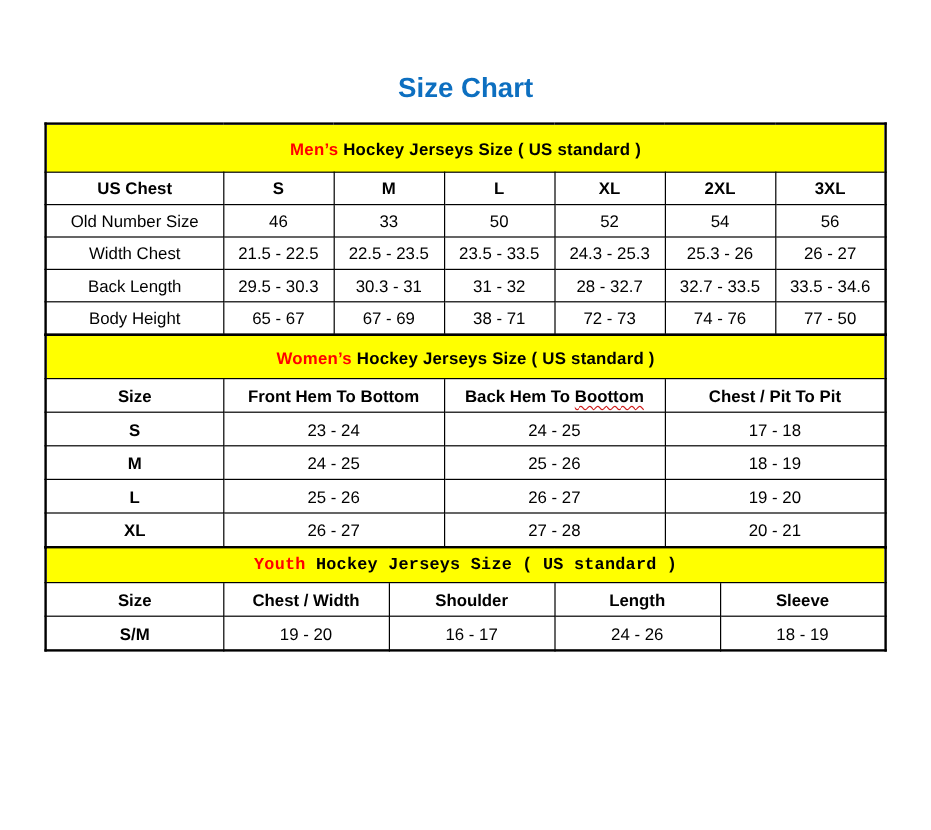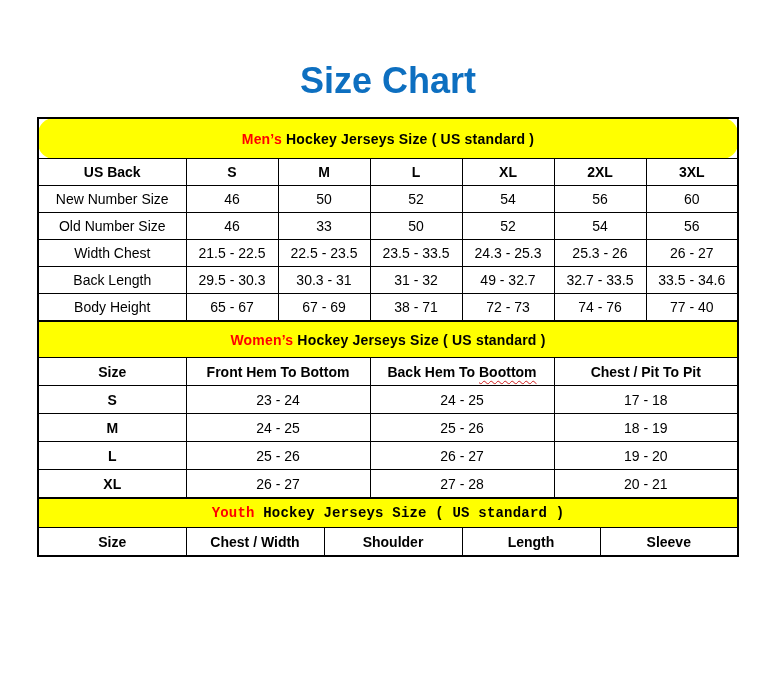--- a/index.html
+++ b/index.html
@@ -6,21 +6,21 @@
     margin: 0; padding: 0;
     width: 776px; height: 692px;
     background: #ffffff;
     font-family: "Liberation Sans", sans-serif;
     color: #000;
     overflow: hidden;
   }
   .title {
     margin: 60px 0 0 0;
     text-align: center;
-    font-size: 36px;
+    font-size: 23px;
     font-weight: 700;
     color: var(--title-blue, #0d6fc0);
   }
   .tables {
     width: 702px;
     margin: 15px auto 0 auto;
   }
   table.chart {
     border-collapse: collapse;
     table-layout: fixed;
@@ -36,21 +36,21 @@
     padding: 0 2px;
     overflow: hidden;
     white-space: nowrap;
   }
   td.banner-cell {
     background: var(--banner-yellow, #ffff00);
     font-weight: 700;
     font-size: 17px;
     letter-spacing: 0.2px;
   }
-  .sec-mens   td.banner-cell { height: 39px; border-radius: 16px; }
+  .sec-mens   td.banner-cell { height: 39px; }
   .sec-womens td.banner-cell { height: 35px; }
   .sec-youth  td.banner-cell { height: 28px; font-family: Liberation Mono, monospace; }
   .hl { color: var(--accent-red, #ff0000); }
   td.colhead { font-weight: 700; }
   .sec-mens   tr.body-row td, .sec-mens   tr.head-row td { height: 26px; }
   .sec-womens tr.body-row td, .sec-womens tr.head-row td { height: 27px; }
   .sec-youth  tr.body-row td, .sec-youth  tr.head-row td { height: 27px; }
   .sec-womens td.row-label, .sec-youth td.row-label { font-weight: 700; }
   .squiggle {
     text-decoration: underline;
@@ -76,36 +76,27 @@
           <col>
           <col>
           <col>
           <col>
         </colgroup>
         <tbody>
           <tr class="banner-row">
             <td colspan="7" class="banner-cell"><span class="hl">Men’s</span> Hockey Jerseys Size ( US standard )</td>
           </tr>
           <tr class="head-row">
-            <td class="colhead">US Back</td>
+            <td class="colhead">US Chest</td>
             <td class="colhead">S</td>
             <td class="colhead">M</td>
             <td class="colhead">L</td>
             <td class="colhead">XL</td>
             <td class="colhead">2XL</td>
             <td class="colhead">3XL</td>
-          </tr>
-          <tr class="body-row">
-            <td class="row-label">New Number Size</td>
-            <td class="value">46</td>
-            <td class="value">50</td>
-            <td class="value">52</td>
-            <td class="value">54</td>
-            <td class="value">56</td>
-            <td class="value">60</td>
           </tr>
           <tr class="body-row">
             <td class="row-label">Old Number Size</td>
             <td class="value">46</td>
             <td class="value">33</td>
             <td class="value">50</td>
             <td class="value">52</td>
             <td class="value">54</td>
             <td class="value">56</td>
           </tr>
@@ -116,32 +107,32 @@
             <td class="value">23.5 - 33.5</td>
             <td class="value">24.3 - 25.3</td>
             <td class="value">25.3 - 26</td>
             <td class="value">26 - 27</td>
           </tr>
           <tr class="body-row">
             <td class="row-label">Back Length</td>
             <td class="value">29.5 - 30.3</td>
             <td class="value">30.3 - 31</td>
             <td class="value">31 - 32</td>
-            <td class="value">49 - 32.7</td>
+            <td class="value">28 - 32.7</td>
             <td class="value">32.7 - 33.5</td>
             <td class="value">33.5 - 34.6</td>
           </tr>
           <tr class="body-row">
             <td class="row-label">Body Height</td>
             <td class="value">65 - 67</td>
             <td class="value">67 - 69</td>
             <td class="value">38 - 71</td>
             <td class="value">72 - 73</td>
             <td class="value">74 - 76</td>
-            <td class="value">77 - 40</td>
+            <td class="value">77 - 50</td>
           </tr>
         </tbody>
       </table>
       <table class="chart sec-womens">
         <colgroup>
           <col class="label-col">
           <col>
           <col>
           <col>
         </colgroup>
@@ -193,16 +184,23 @@
           <tr class="banner-row">
             <td colspan="5" class="banner-cell"><span class="hl">Youth</span> Hockey Jerseys Size ( US standard )</td>
           </tr>
           <tr class="head-row">
             <td class="colhead">Size</td>
             <td class="colhead">Chest / Width</td>
             <td class="colhead">Shoulder</td>
             <td class="colhead">Length</td>
             <td class="colhead">Sleeve</td>
           </tr>
+          <tr class="body-row">
+            <td class="row-label">S/M</td>
+            <td class="value">19 - 20</td>
+            <td class="value">16 - 17</td>
+            <td class="value">24 - 26</td>
+            <td class="value">18 - 19</td>
+          </tr>
         </tbody>
       </table>
     </div>
 </main>
 
 </body></html>

